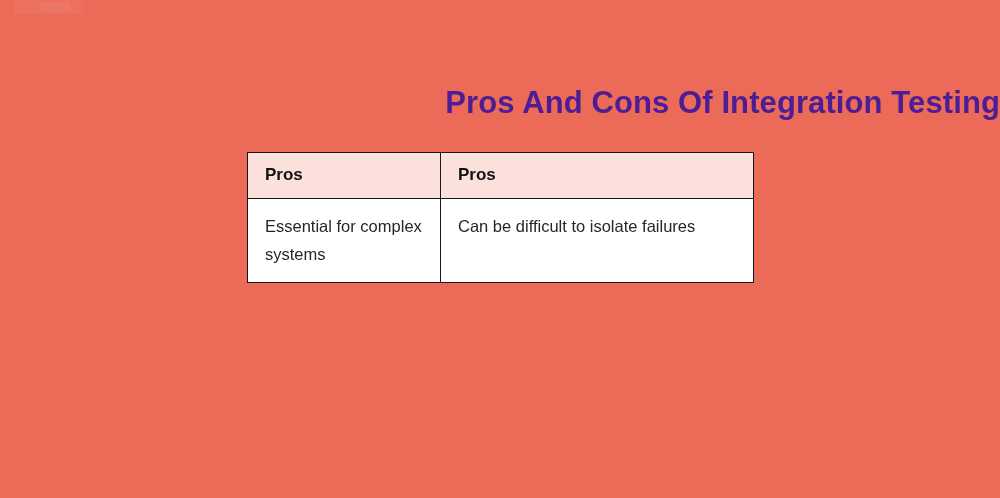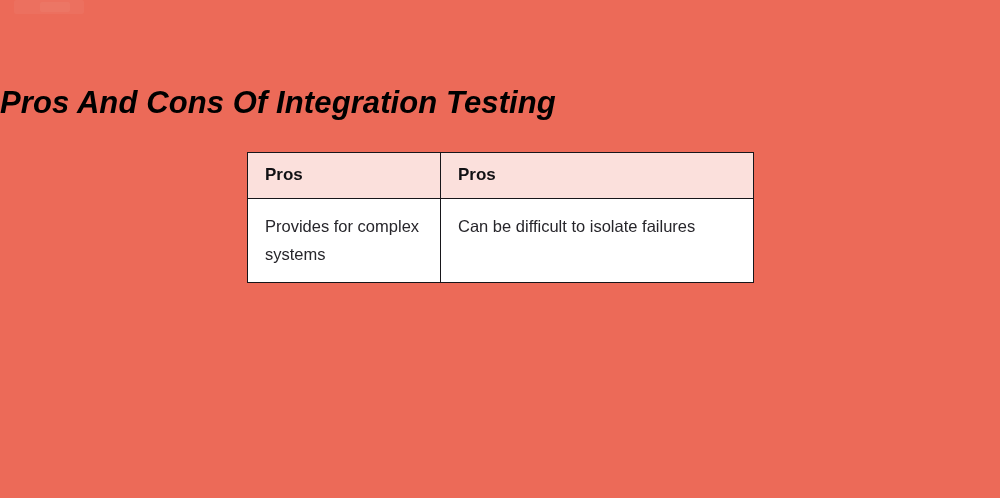--- a/index.html
+++ b/index.html
@@ -28,28 +28,27 @@
     left: 40px;
     top: 2px;
     width: 30px;
     height: 10px;
   }
   .page-title {
     position: absolute;
     left: 0;
     right: 0;
     top: 60px;
-    text-align: left;
-    color: #000000;
+    text-align: right;
+    color: #4c1d95;
     font-size: 31px;
     font-weight: bold;
     letter-spacing: 0.1px;
     line-height: 44px;
     font-family: "Liberation Sans", sans-serif;
-    font-style: italic;
   }
   .table-wrap {
     position: absolute;
     left: 247px;
     top: 152px;
     width: 506px;
   }
   table.pc-table {
     border-collapse: collapse;
     width: 100%;
@@ -102,18 +101,18 @@
       <col class="c2">
     </colgroup>
     <thead>
       <tr>
         <th>Pros</th>
         <th>Pros</th>
       </tr>
     </thead>
     <tbody>
       <tr>
-        <td>Provides for complex systems</td>
+        <td>Essential for complex systems</td>
         <td>Can be difficult to isolate failures</td>
       </tr>
     </tbody>
   </table>
 </div>
 
 </body></html>

